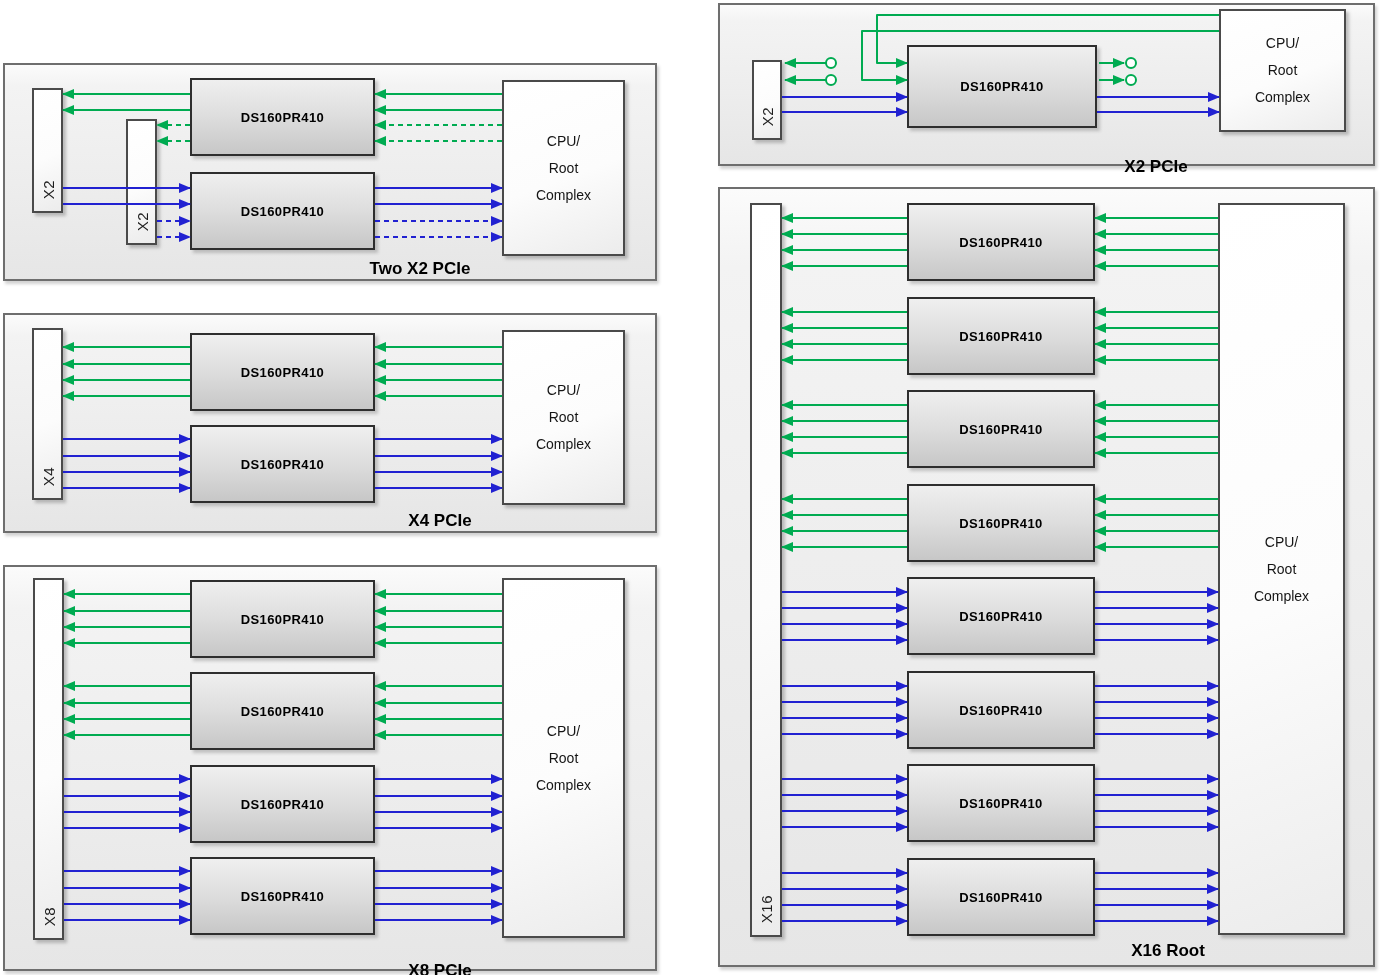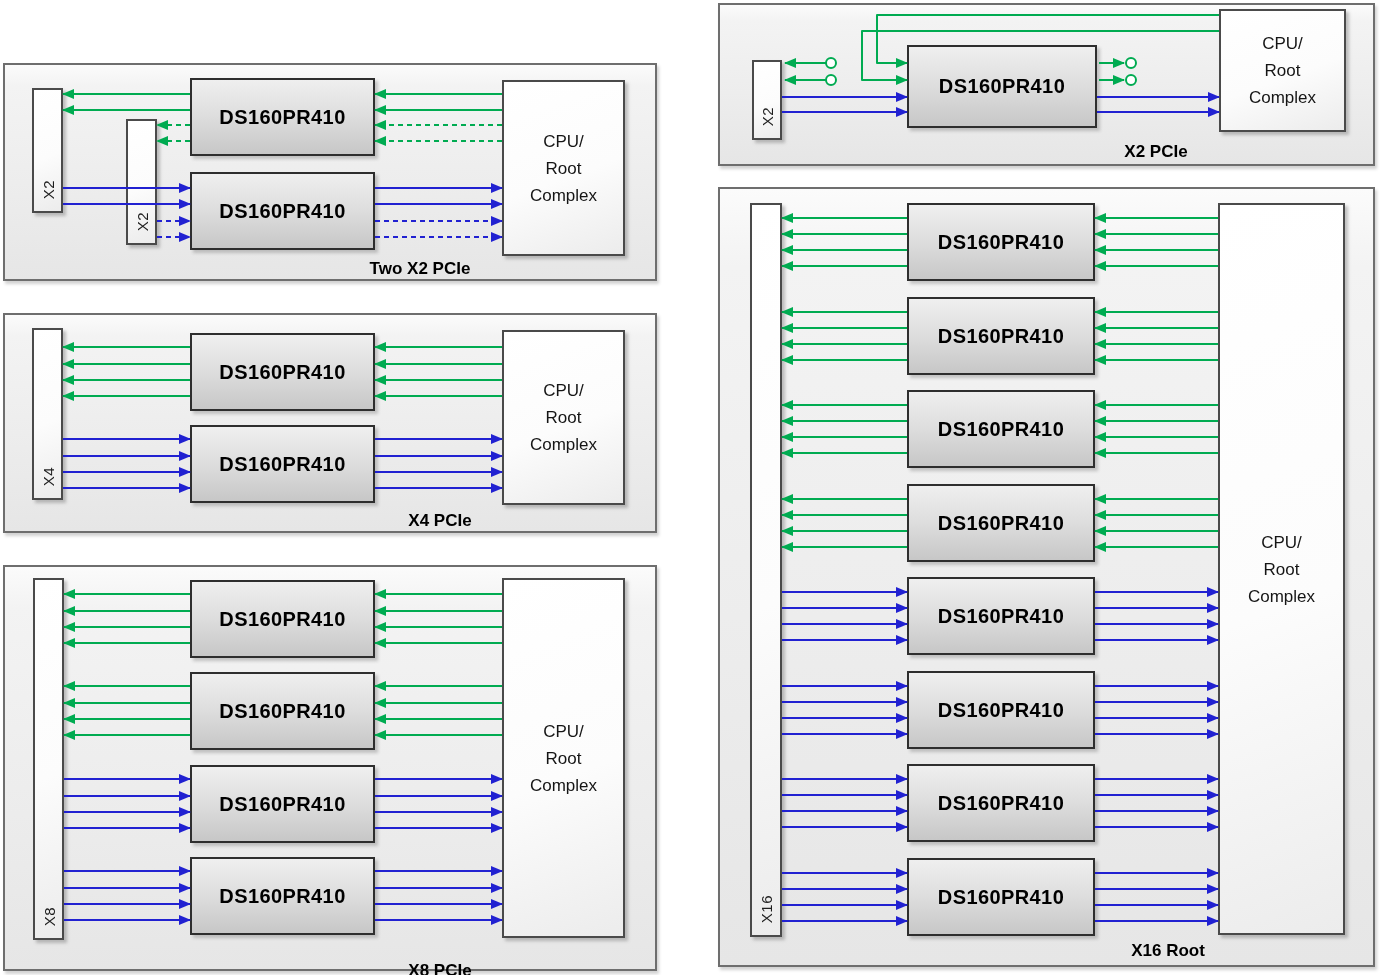--- a/index.html
+++ b/index.html
@@ -16,23 +16,23 @@
     position:absolute;box-sizing:border-box;border:2px solid #4a4a4a;
     background:linear-gradient(160deg,#ffffff 0%,#fcfcfc 55%,#ececec 100%);
     box-shadow:3px 3px 3px rgba(90,90,90,0.35);
   }
   .chip{
     position:absolute;box-sizing:border-box;border:2px solid #2e2e2e;
     background:linear-gradient(180deg,#efefef 0%,#dddddd 50%,#c7c7c7 100%);
     box-shadow:3px 3px 3px rgba(90,90,90,0.30);
     display:flex;align-items:center;justify-content:center;
   }
-  .chip span{font-weight:bold;font-size:20px;letter-spacing:0.4px;color:#000;}
+  .chip span{font-weight:bold;font-size:13px;letter-spacing:0.4px;color:#000;}
   .cpu{display:flex;flex-direction:column;align-items:center;justify-content:center;}
-  .cpu span{display:block;font-size:17px;line-height:27px;color:#151515;text-align:right;}
+  .cpu span{display:block;font-size:14px;line-height:27px;color:#151515;text-align:right;}
   .conn-label{
     position:absolute;left:50%;bottom:12px;
     writing-mode:vertical-rl;transform:translateX(-50%) rotate(180deg);
     font-size:15px;color:#1d1d1d;letter-spacing:0.5px;
   }
   .caption{
     position:absolute;transform:translateX(-50%);
     font-weight:bold;font-size:17px;color:#000;white-space:nowrap;
   }
   .lanes{position:absolute;left:-2px;top:-2px;pointer-events:none;}
@@ -200,21 +200,21 @@
         <span class="conn-label">X2</span>
       </div>
       <div class="chip" style="left: 187px; top: 40px; width: 190px; height: 83px;">
         <span>DS160PR410</span>
       </div>
       <div class="whitebox cpu" style="left: 499px; top: 4px; width: 127px; height: 123px;">
         <span>CPU/</span>
         <span>Root</span>
         <span>Complex</span>
       </div>
-      <div class="caption" style="left: 436px; top: 137px;">X2 PCIe</div>
+      <div class="caption" style="left: 436px; top: 152px;">X2 PCIe</div>
       <svg width="657" height="163" viewBox="0 0 657 163" class="lanes">
         <defs>
           <marker id="hgreen3" markerWidth="13" markerHeight="10" refX="11" refY="5" orient="auto" markerUnits="userSpaceOnUse">
             <path d="M0,0 L12,5 L0,10 Z" fill="#00ab51"></path>
           </marker>
           <marker id="hblue3" markerWidth="13" markerHeight="10" refX="11" refY="5" orient="auto" markerUnits="userSpaceOnUse">
             <path d="M0,0 L12,5 L0,10 Z" fill="#2121d1"></path>
           </marker>
         </defs>
         <line x1="108" y1="60" x2="67" y2="60" stroke="#00ab51" stroke-width="2" marker-end="url(#hgreen3)"></line>

